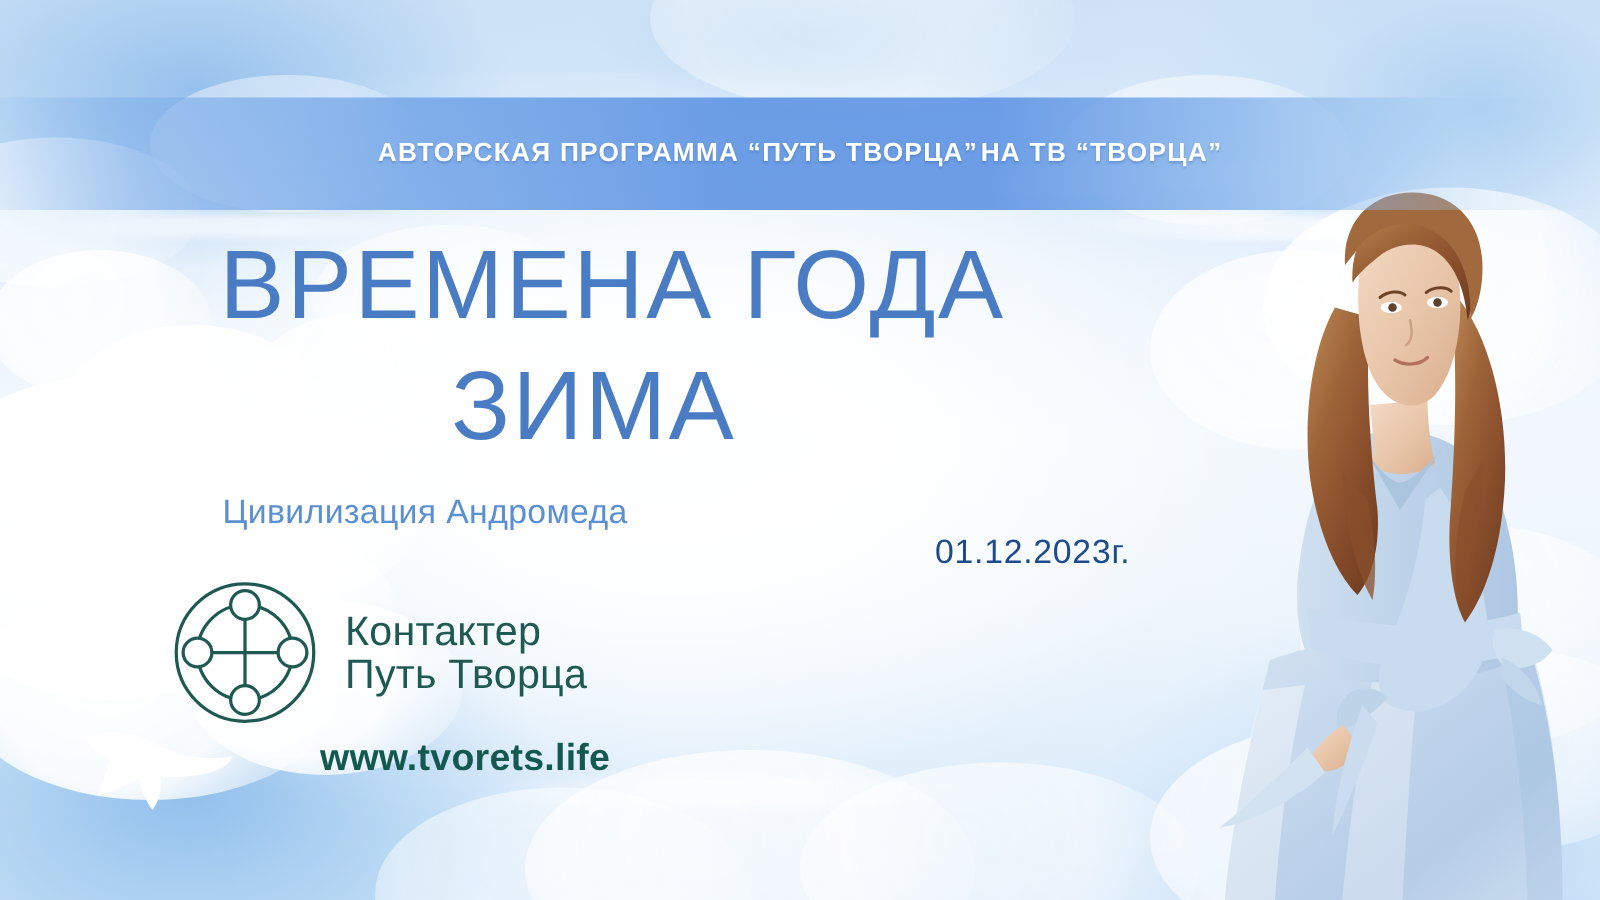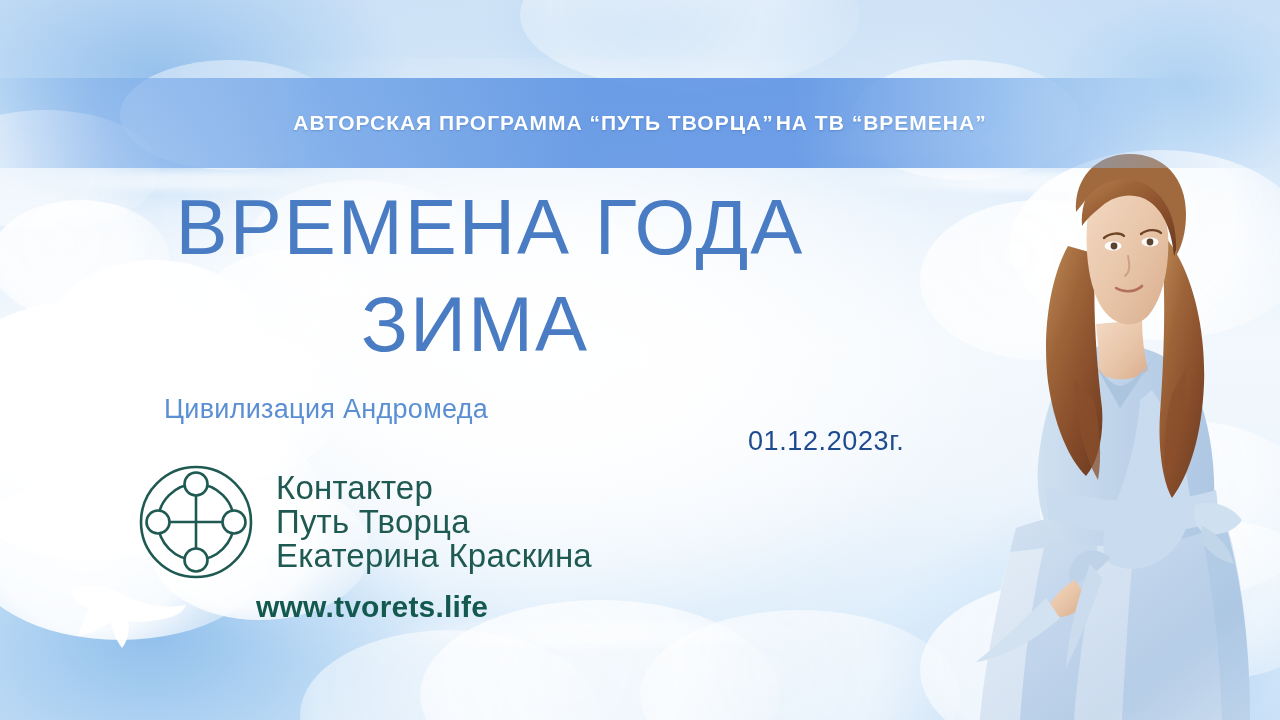--- a/index.html
+++ b/index.html
@@ -180,21 +180,21 @@
     font-size:78px;
     font-weight:400;
     letter-spacing:2px;
     line-height:1.12;
     margin-top:12px;
     white-space:nowrap;
   }
 
   
   .meta-civ{
-    position:absolute; left:164px; top:394px;
+    position:absolute; left:178px; top:394px;
     color:#5b8fd4;
     font-size:27px; font-weight:400; letter-spacing:0.3px;
     white-space:nowrap;
   }
   .meta-date{
     position:absolute; left:748px; top:394px;
     color:#1e4a8e;
     font-size:27px; font-weight:400; letter-spacing:0.6px;
     white-space:nowrap;
     margin-top:32px;
@@ -366,21 +366,21 @@
     <path d="M154,110 C160,105 170,104 174,108" stroke="#6d4526" stroke-width="2.4" fill="none" stroke-linecap="round"></path>
     <path d="M191,106 C197,101 207,101 211,105" stroke="#6d4526" stroke-width="2.4" fill="none" stroke-linecap="round"></path>
 
     <path d="M178,128 C180,138 180,144 175,148" stroke="#cda183" stroke-width="2" fill="none" stroke-linecap="round"></path>
     <path d="M166,160 C174,165 186,164 192,158" stroke="#b3705e" stroke-width="2.6" fill="none" stroke-linecap="round"></path>
   </svg>
 
   <div class="banner">
     <div class="banner-inner">
       <div class="banner-line">АВТОРСКАЯ ПРОГРАММА “ПУТЬ ТВОРЦА”</div>
-      <div class="banner-line">НА ТВ “ВРЕМЕНА”</div>
+      <div class="banner-line">НА ТВ “ТВОРЦА”</div>
     </div>
   </div>
 
   <div class="title-wrap">
     <div class="title-main">ВРЕМЕНА ГОДА</div>
     <div class="title-sub">ЗИМА</div>
   </div>
 
   <div class="meta-civ">Цивилизация Андромеда</div>
   <div class="meta-date">01.12.2023г.</div>
@@ -394,19 +394,18 @@
         <line x1="26" y1="64" x2="102" y2="64"></line>
         <circle cx="64" cy="26" r="11.5" fill="#ffffff"></circle>
         <circle cx="64" cy="102" r="11.5" fill="#ffffff"></circle>
         <circle cx="26" cy="64" r="11.5" fill="#ffffff"></circle>
         <circle cx="102" cy="64" r="11.5" fill="#ffffff"></circle>
       </g>
     </svg>
     <div class="logo-lines">
       <div class="logo-line">Контактер</div>
       <div class="logo-line">Путь Творца</div>
-      <div class="logo-line">Екатерина Краскина</div>
     </div>
   </div>
 
   <div class="site-url">www.tvorets.life</div>
 
 </div>
 
 </body></html>

